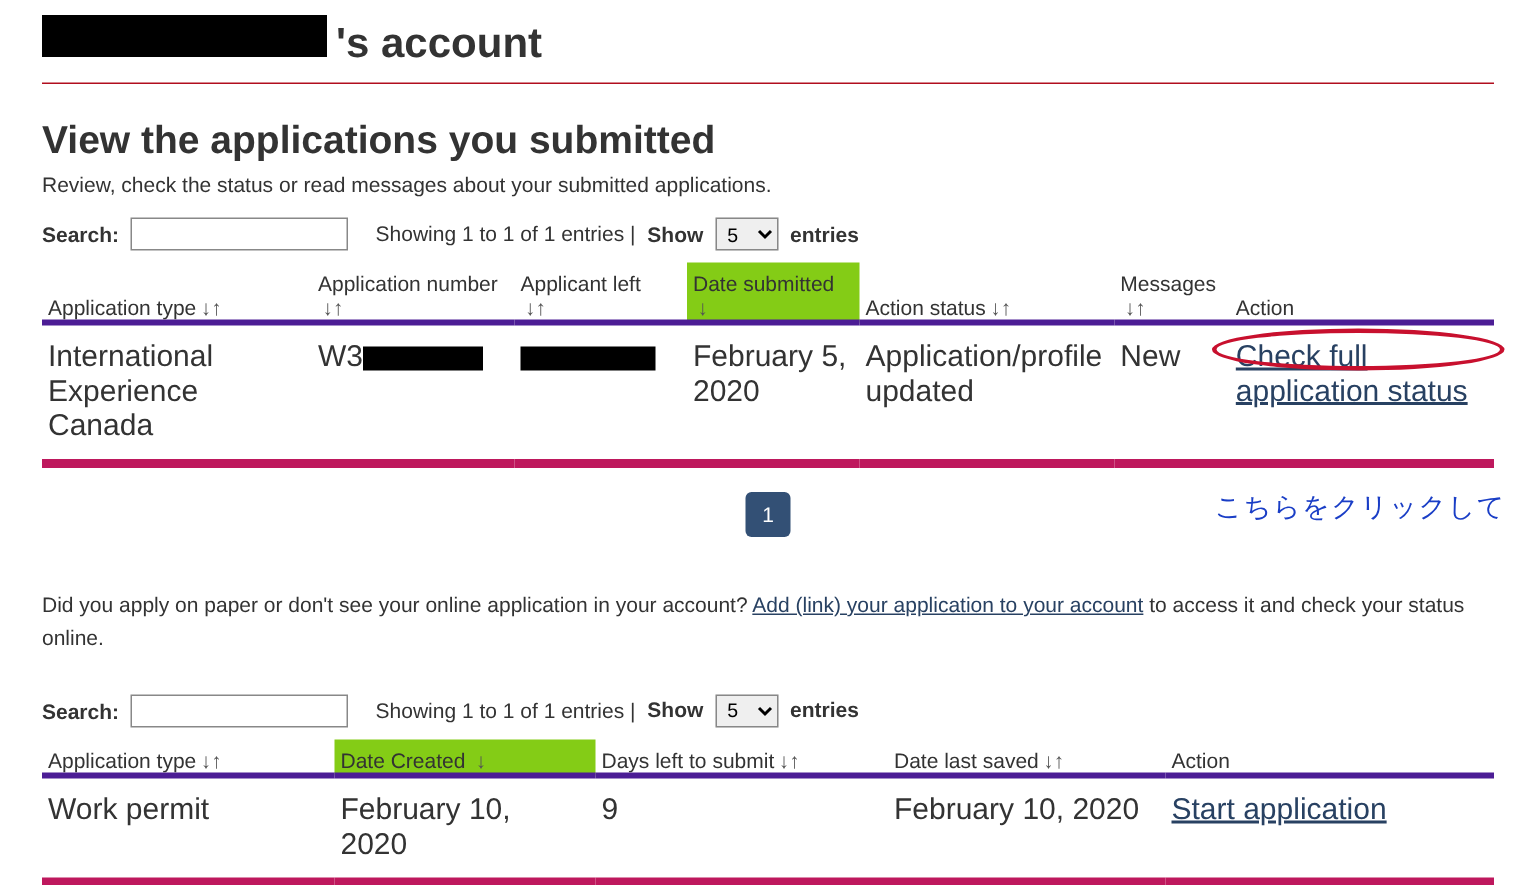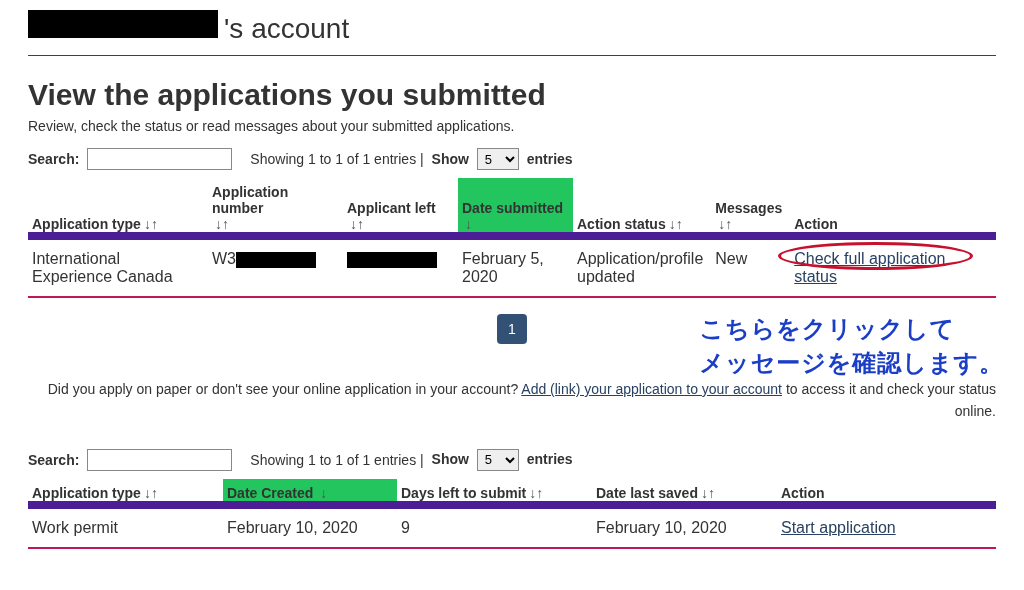--- a/index.html
+++ b/index.html
@@ -6,40 +6,40 @@
   body {
     font-family: "Helvetica Neue", Helvetica, Arial, sans-serif;
     font-size: 14px;
     color: #333;
     padding: 10px 28px 30px 28px;
     width: 1024px;
     background: #fff;
   }
   h1 {
     font-size: 28px;
-    font-weight: normal;
+    font-weight: bold;
     margin-bottom: 10px;
     display: flex;
     align-items: baseline;
   }
   .redacted-block {
     display: inline-block;
     background: #000;
     width: 190px;
     height: 28px;
     margin-right: 6px;
     vertical-align: bottom;
   }
   hr.title-rule {
     border: none;
     border-top: 1px solid #b10e1e;
     margin-bottom: 22px;
   }
   h2 {
-    font-size: 30px;
+    font-size: 26px;
     font-weight: bold;
     margin: 8px 0 6px 0;
   }
   .subhead {
     font-size: 14px;
     margin-bottom: 14px;
     color: #333;
   }
   .search-row {
     display: flex;
@@ -68,37 +68,37 @@
     font-size: 13px;
     padding-left: 3px;
   }
   table.app-table {
     width: 100%;
     border-collapse: collapse;
     margin-top: 4px;
   }
   table.app-table th {
     text-align: left;
-    font-weight: bold;
+    font-weight: normal;
     font-size: 14px;
     padding: 6px 8px 0 4px;
-    border-bottom: 8px solid #4c1d95;
+    border-bottom: 4px solid #4c1d95;
     vertical-align: bottom;
   }
   table.app-table th .sort-icons {
     font-size: 14px;
     color: #555;
     margin-left: 3px;
   }
-  th.sorted-col { background: #22c55e; }
+  th.sorted-col { background: #84cc16; }
   table.app-table td {
     padding: 10px 8px 10px 4px;
     vertical-align: top;
-    font-size: 16px;
-    border-bottom: 2px solid #be185d;
+    font-size: 20px;
+    border-bottom: 6px solid #be185d;
   }
   .redact-sm {
     display: inline-block;
     background: #000;
     width: 80px;
     height: 16px;
     vertical-align: middle;
   }
   .redact-sm2 {
     display: inline-block;
@@ -141,31 +141,30 @@
     left: 50%;
     transform: translateX(-50%);
     top: 0;
     cursor: pointer;
   }
   .annotation {
     position: absolute;
     right: -8px;
     top: -2px;
     color: #1a3ec6;
-    font-weight: bold;
-    font-size: 24px;
-    text-align: left;
+    font-weight: normal;
+    font-size: 18px;
+    text-align: right;
     line-height: 1.4;
     letter-spacing: 1px;
   }
   .lower-note {
     font-size: 14px;
     margin: 6px 0 26px 0;
     line-height: 1.6;
-    text-align: right;
   }
   .section2 { margin-top: 8px; }
 </style>
 </head>
 <body>
 
 <h1>
   <span class="redacted-block"></span>
   <span>'s account</span>
 </h1>
@@ -232,21 +231,20 @@
         <span class="red-oval"></span>
       </td>
     </tr>
   </tbody>
 </table>
 
 <div class="pagination-row">
   <div class="page-btn">1</div>
   <div class="annotation">
     <span>こちらをクリックして</span><br>
-    <span>メッセージを確認します。</span>
   </div>
 </div>
 
 <p class="lower-note">
   <span>Did you apply on paper or don't see your online application in your account?  </span>
   <a href="#" class="link">Add (link) your application to your account</a>
   <span> to access it and check your status online.</span>
 </p>
 
 <div class="section2">

